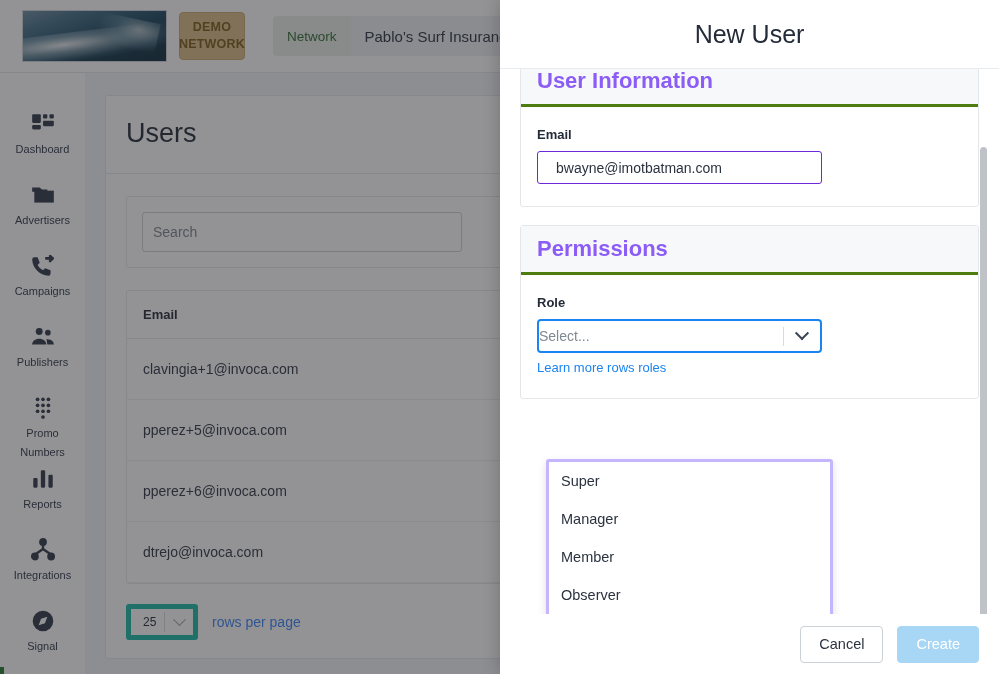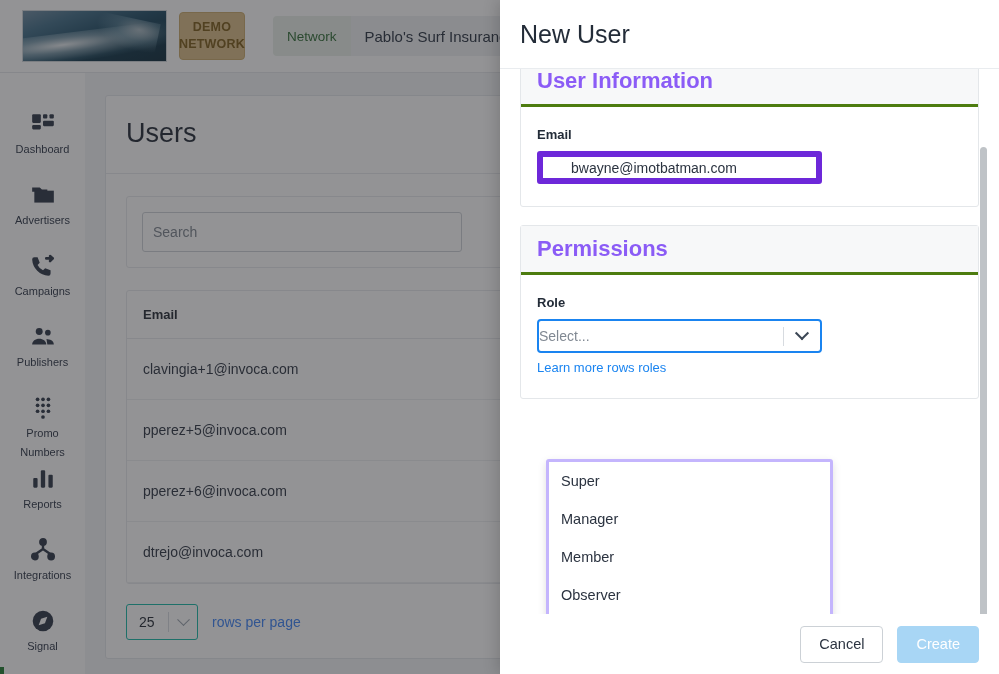--- a/index.html
+++ b/index.html
@@ -119,22 +119,22 @@
   th.c-status,td.c-status{ width: 150px; }
   .badge {
     display: inline-block; padding: 4px 11px; border-radius: 11px;
     font-size: 12px; font-weight: 600;
   }
   .badge.pending { background: #edeff1; color: #5d6672; }
   .badge.active  { background: #e2f3e5; color: #23803a; }
 
   .pager { display: flex; align-items: center; gap: 14px; padding: 20px 0 18px 0; }
   .rows-select {
-    width: 72px; height: 36px; border: 1px solid #14b8a6; border-radius: 3px;
-    display: flex; align-items: center; font-size: 14px; color: #202731;
+    width: 72px; height: 36px; border: 5px solid #14b8a6; border-radius: 3px;
+    display: flex; align-items: center; font-size: 12px; color: #202731;
   }
   .rows-select .val { padding-left: 12px; flex: 1; }
   .rows-select .sep { width: 1px; height: 20px; background: #d7dbe0; }
   .rows-select .arw {
     width: 28px; display: flex; align-items: center; justify-content: center;
   }
   .rows-select .arw i {
     display:block; width: 9px; height: 9px;
     border-right: 1.6px solid #97a0ab; border-bottom: 1.6px solid #97a0ab;
     transform: rotate(45deg) translate(-2px,-2px);
@@ -147,40 +147,40 @@
   }
 
   
   .modal {
     position: absolute; top: 0; right: 0; width: 499px; height: 674px;
     background: #ffffff; display: flex; flex-direction: column;
     box-shadow: -3px 0 14px rgba(0,0,0,.16);
   }
   .modal-header {
     height: 69px; flex: none; display: flex; align-items: center;
-    padding: 0 20px; border-bottom: 1px solid #e9ecef; background: #fff;
+    padding: 0 20px; border-bottom: 1px solid #e9ecef; background: #fff; justify-content: center;
   }
   .modal-title { font-size: 25px; color: #232c38; font-weight: 400; }
   .modal-body {
     flex: 1; position: relative; overflow: hidden; background: #fff;
     padding: 0 20px 0 20px;
   }
   .mcard {
     border: 1px solid #e4e7ea; border-radius: 3px; background: #fff;
     margin-bottom: 18px;
   }
   .mcard-head {
     background: #f7f8f9; border-bottom: 3px solid #4d7c0f;
     padding: 10px 16px; font-size: 22px; color: #8b5cf6; font-weight: 700;
   }
   .mcard-body { padding: 20px 16px 22px 16px; }
   .field-label { font-size: 13px; font-weight: 700; color: #232c38; margin-bottom: 9px; }
   .text-input {
-    width: 285px; height: 33px; border: 6px solid #6d28d9; border-radius: 3px;
-    padding: 0 28px; font-size: 14px; color: #2b3340; background: #fff;
+    width: 285px; height: 33px; border: 1px solid #6d28d9; border-radius: 3px;
+    padding: 0 18px; font-size: 14px; color: #2b3340; background: #fff;
     font-family: "Liberation Sans", sans-serif;
   }
   
   .card-userinfo { margin-top: -12px; }
 
   .select-box {
     width: 285px; height: 34px; border: 2px solid #1a84f0; border-radius: 4px;
     display: flex; align-items: center; background: #fff; position: relative;
   }
   .select-box .placeholder { flex: 1; font-size: 14px; color: #808892; }

